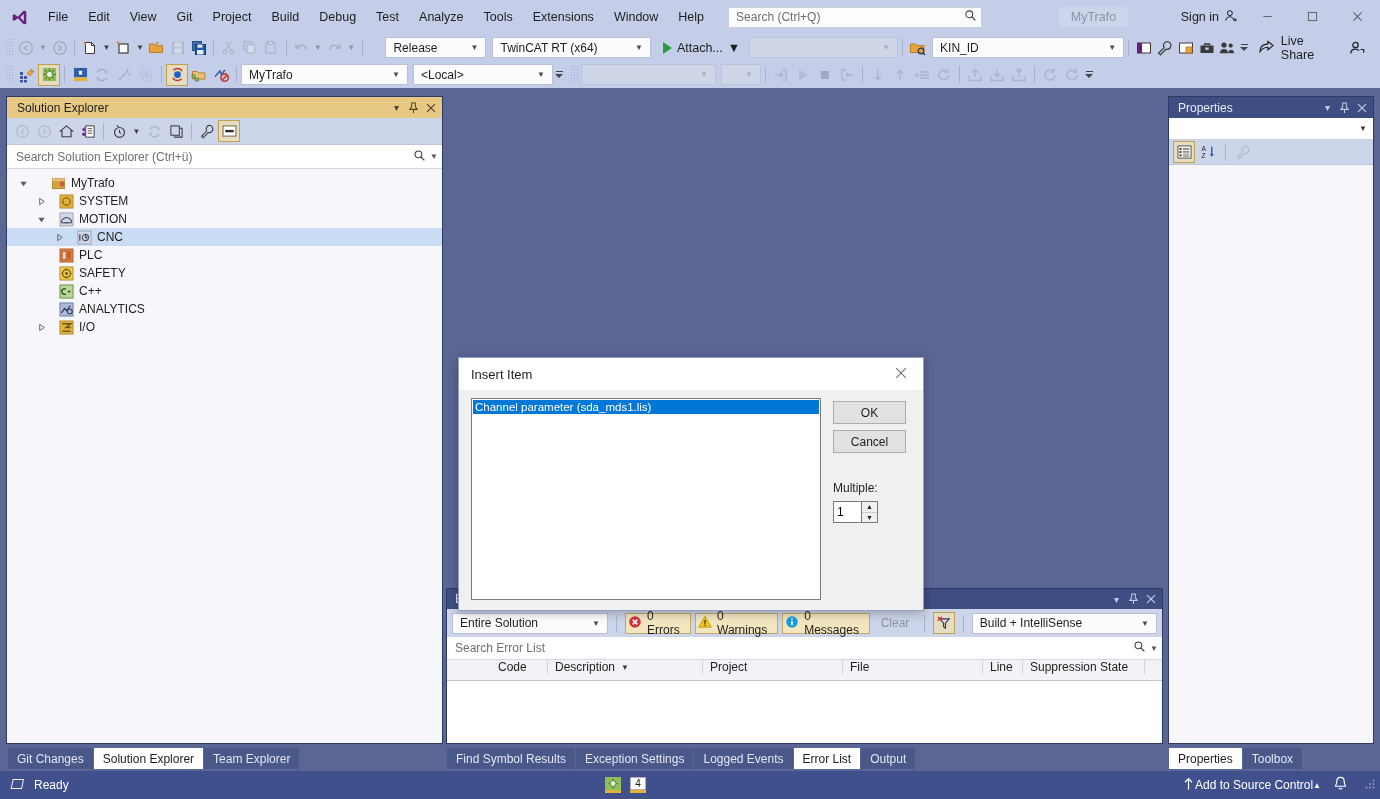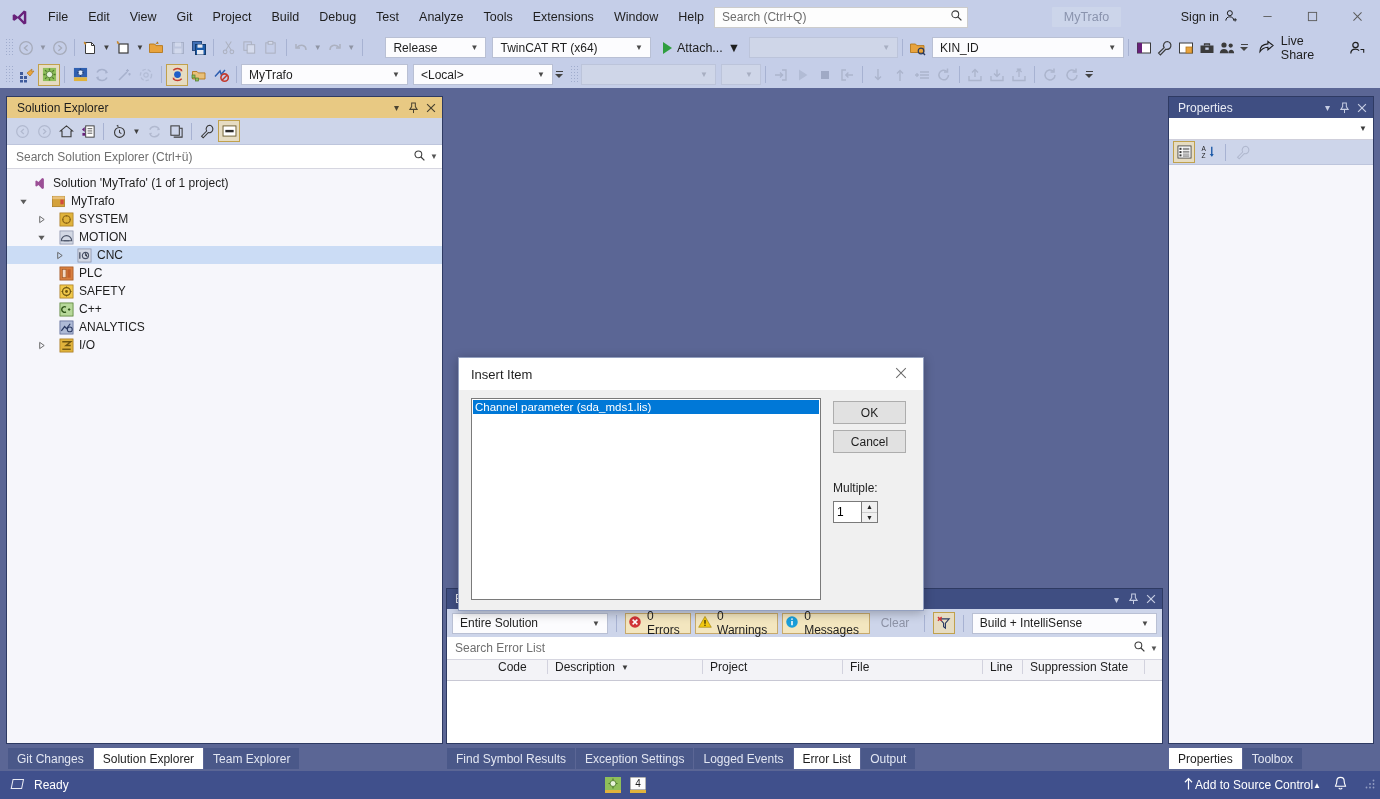--- a/index.html
+++ b/index.html
@@ -19,21 +19,21 @@
     background: #c5cee8; display: flex; align-items: center;
   }
   .vs-logo { width: 38px; display: flex; align-items: center; justify-content: center; }
   .vs-logo svg { display: block; }
   .menu { display: flex; align-items: center; height: 34px; }
   .menu-item {
     padding: 0 10px; height: 34px; line-height: 34px;
     font-size: 12.5px; color: #1e1e1e; cursor: default; white-space: nowrap;
   }
   .search-box {
-    width: 254px; height: 21px; background: #fdfdfd;
+    margin-left: 14px; width: 254px; height: 21px; background: #fdfdfd;
     border: 1px solid #ccc; display: flex; align-items: center;
     padding: 0 4px 0 7px; position: relative;
   }
   .search-box .ph { color: #6d6d6d; font-size: 12px; flex: 1; }
   .search-box .mag { color: #3b3b3b; }
   .title-center {
     flex: 1; display: flex; align-items: center; justify-content: center;
     margin-left: 30px;
   }
   .proj-chip {
@@ -727,29 +727,20 @@
           <svg width="13" height="13" viewBox="0 0 16 16">
               <circle cx="6.6" cy="6.6" r="4.2" fill="none" stroke="#3b3b3b" stroke-width="1.3"></circle>
               <path d="M9.8 9.8 14 14" stroke="#3b3b3b" stroke-width="1.5"></path>
             </svg>
         </div>
         <div class="ca" style="font-size:8px;color:#555;padding-left:4px;">▼</div>
       </div>
 
       <div class="tree">
 
-        <div class="row">
-          <span class="exp" style="margin-left:8px;"></span>
-          <span class="ico">
-            <svg width="15" height="15" viewBox="0 0 16 16">
-                <path d="M9.8 2.2 5.8 6.3 3.8 4.7 2.6 5.3v5.4l1.2.6 2-1.6 4 4.1 1.8-.8V3z" fill="#9b4f96"></path>
-              </svg>
-          </span>
-          <span class="lbl">Solution 'MyTrafo' (1 of 1 project)</span>
-        </div>
 
         <div class="row">
           <span class="exp" style="margin-left:8px;">
             <svg width="9" height="9" viewBox="0 0 10 10">
                 <path d="M1.5 3h7l-3.5 5z" fill="#5c5c5c"></path>
               </svg>
           </span>
           <span class="ico" style="margin-left:18px;">
             <svg width="15" height="15" viewBox="0 0 16 16">
                 <rect x="1.5" y="2.5" width="13" height="11" fill="#d4a23c" stroke="#a87a20" stroke-width=".8"></rect>

